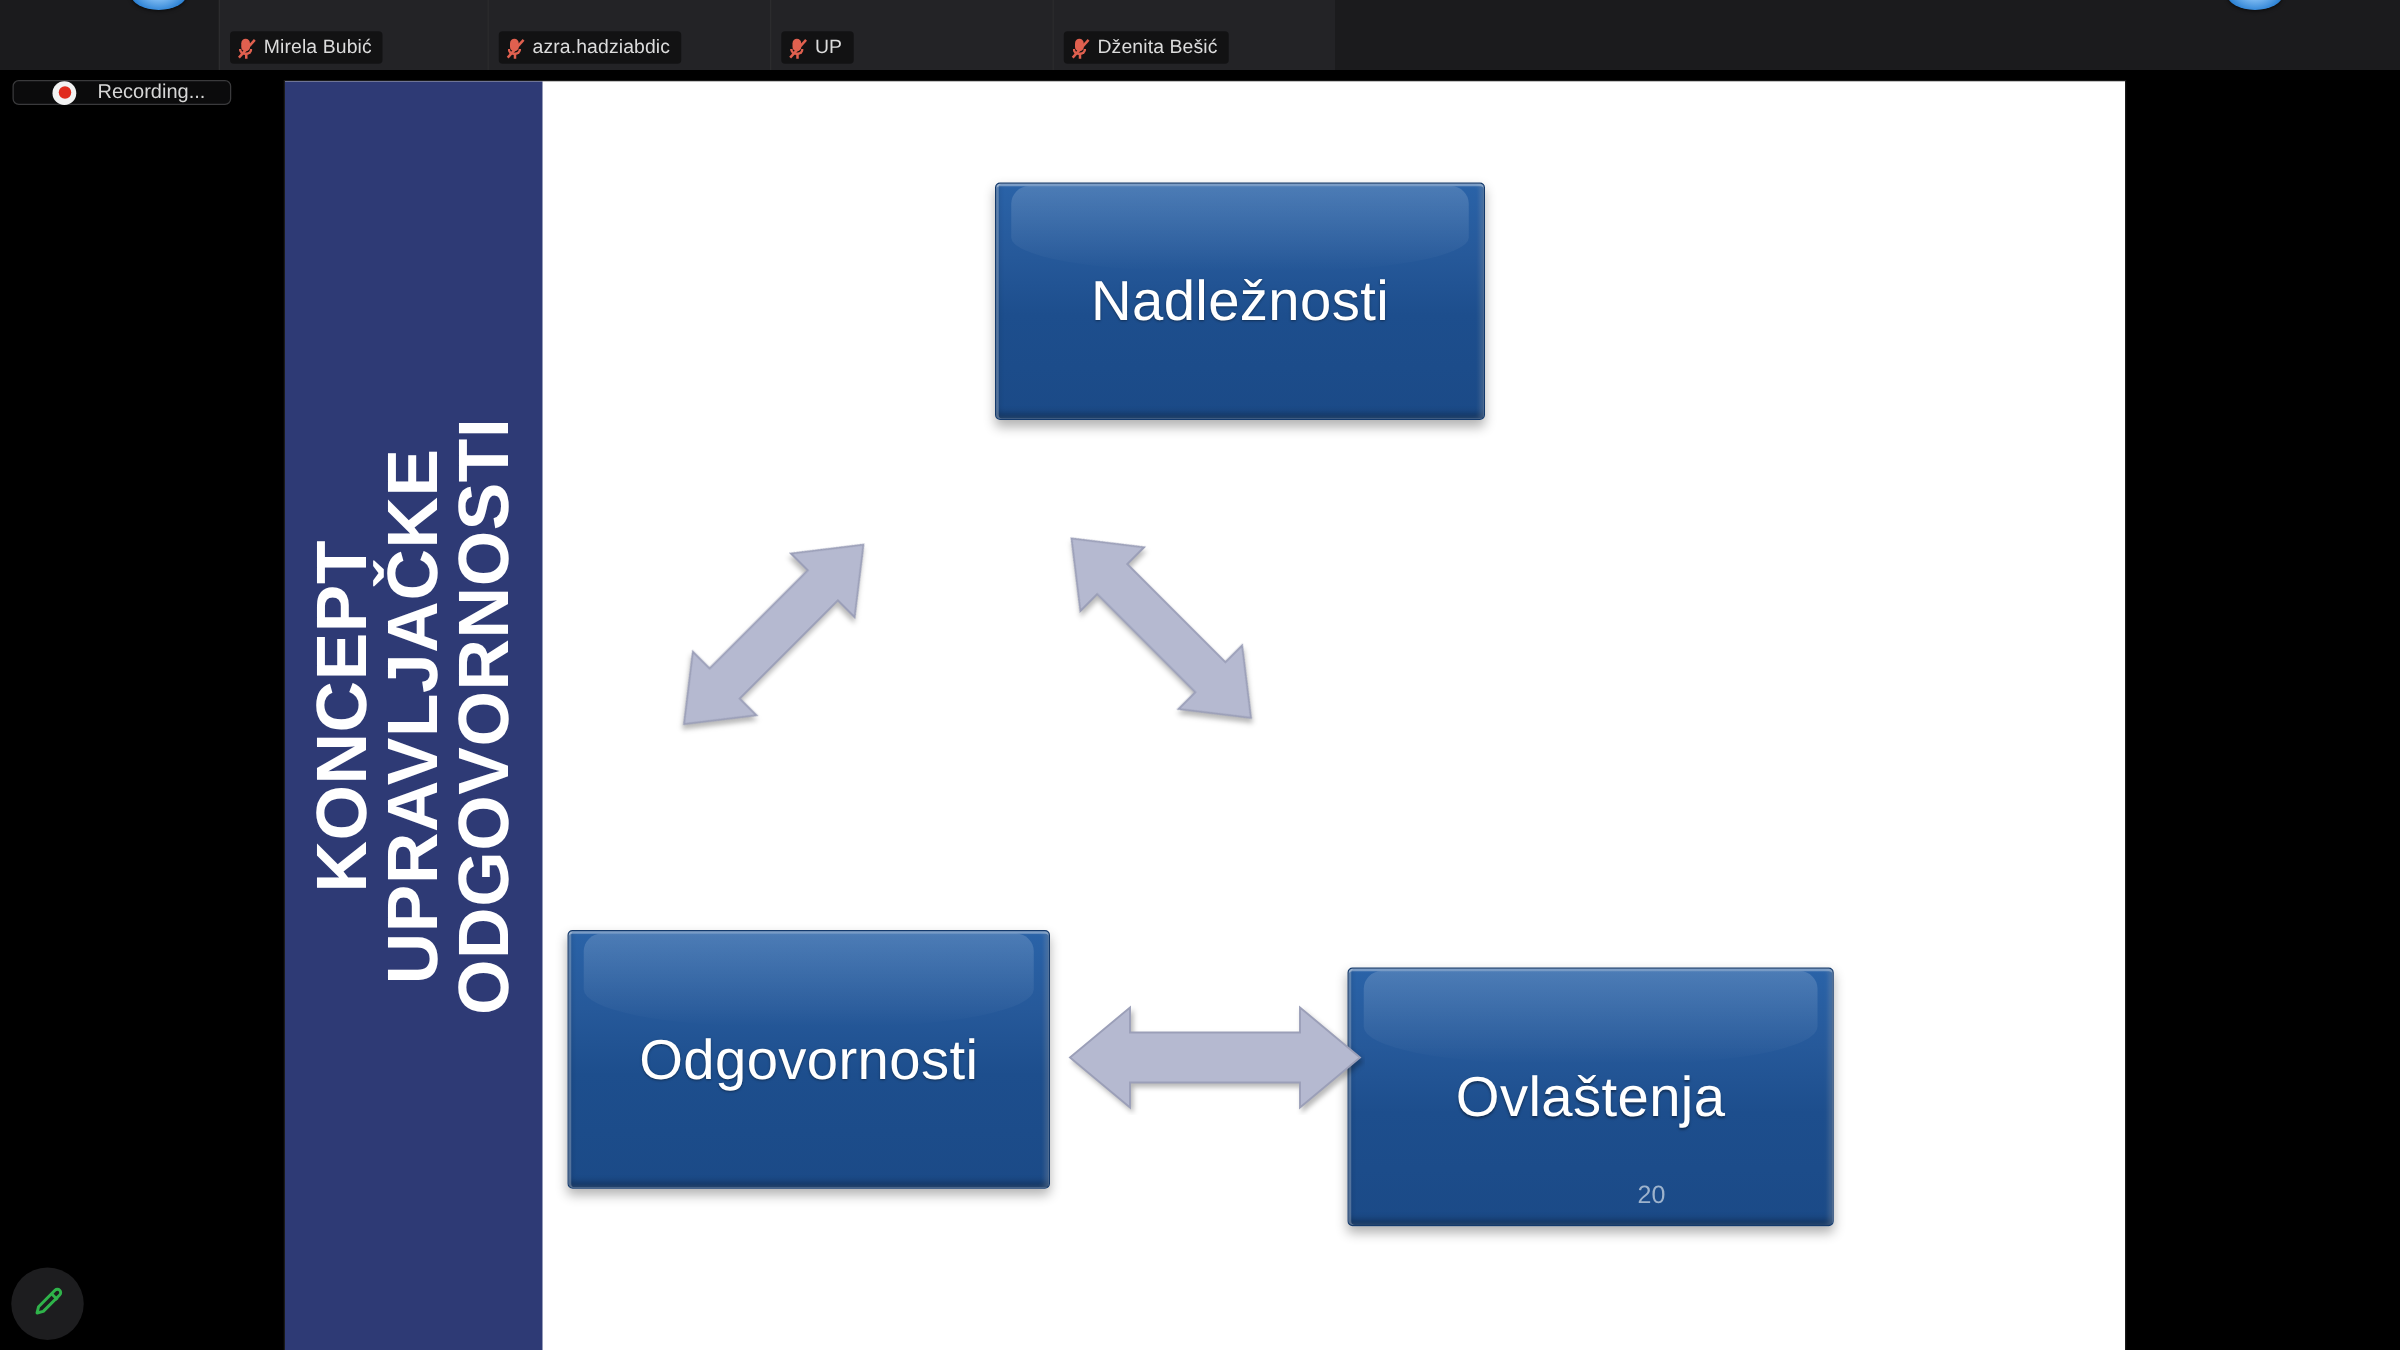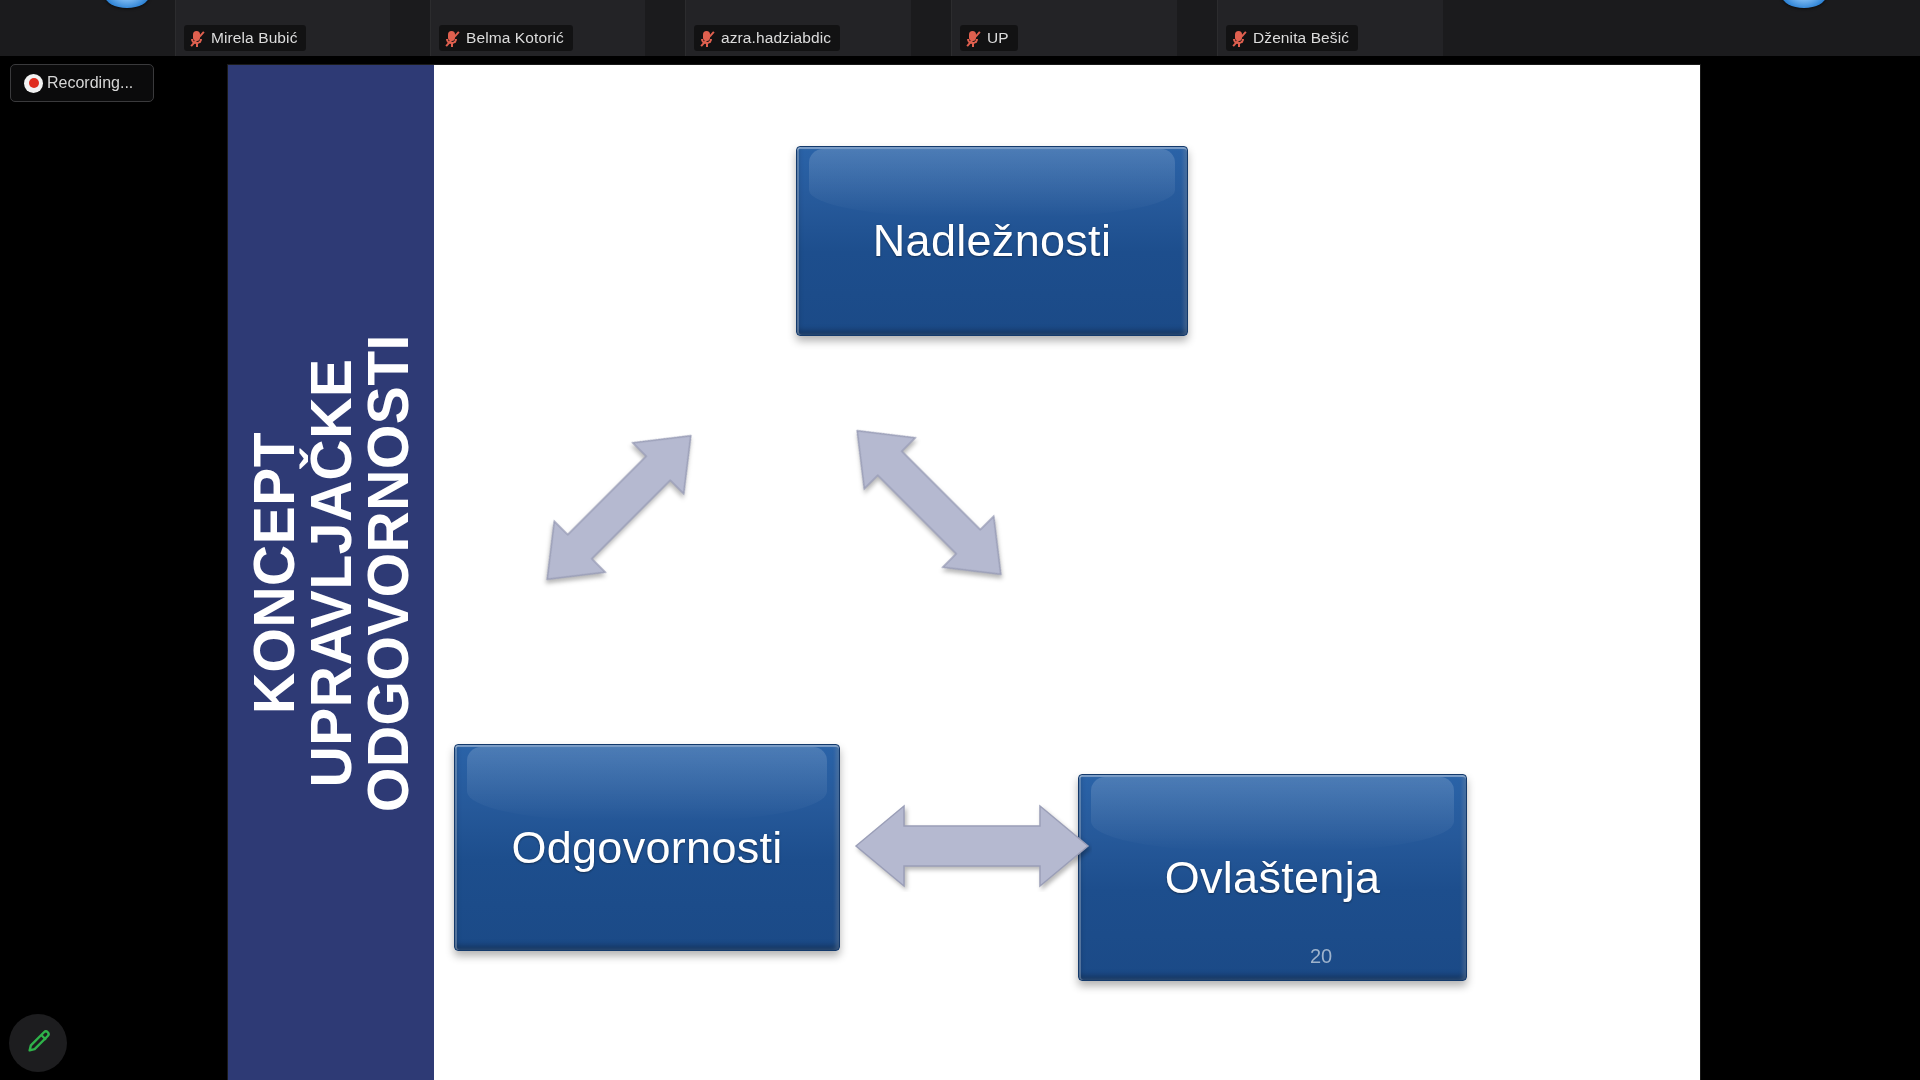--- a/index.html
+++ b/index.html
@@ -30,21 +30,20 @@
     z-index: 40;
   }
 
   .strip-tiles {
     position: absolute;
     left: 175px; top: 0;
     width: 1580px;
     height: 56px;
     display: flex;
     align-items: flex-end;
-    gap: 40px;
   }
 
   .ptile {
     position: relative;
     height: 56px;
     border-left: 1px solid #2c2c2e;
     background: #232326;
   }
 
   .nameplate {
@@ -117,25 +116,25 @@
     box-shadow: 0 1px 3px rgba(0,0,0,.6);
     z-index: 45;
   }
   .nub.left  { left: 105px; }
   .nub.right { left: 1782px; }
 
   
   .recording {
     position: absolute;
     left: 10px; top: 64px;
-    height: 38px;
+    height: 20px;
     display: flex;
     align-items: center;
-    gap: 4px;
-    padding: 0 20px 0 13px;
+    gap: 17px;
+    padding: 0 20px 0 31px;
     background: #0b0b0c;
     border: 1px solid #3a3a3c;
     border-radius: 5px;
     z-index: 30;
   }
   .recdot {
     width: 19px; height: 19px;
     border-radius: 50%;
     background: #f2f2f2;
     display: flex; align-items: center; justify-content: center;
@@ -280,31 +279,20 @@
     <div class="strip-tiles" id="strip-tiles">
         <div class="ptile" style="width: 215px;">
           <div class="nameplate">
             <span class="mutemic">
               <span class="mbody"></span>
               <span class="mbase"></span>
               <span class="mstem"></span>
               <span class="mslash"></span>
             </span>
             <span class="pname">Mirela Bubić</span>
-          </div>
-        </div>
-        <div class="ptile" style="width: 215px;">
-          <div class="nameplate">
-            <span class="mutemic">
-              <span class="mbody"></span>
-              <span class="mbase"></span>
-              <span class="mstem"></span>
-              <span class="mslash"></span>
-            </span>
-            <span class="pname">Belma Kotorić</span>
           </div>
         </div>
         <div class="ptile" style="width: 226px;">
           <div class="nameplate">
             <span class="mutemic">
               <span class="mbody"></span>
               <span class="mbase"></span>
               <span class="mstem"></span>
               <span class="mslash"></span>
             </span>

